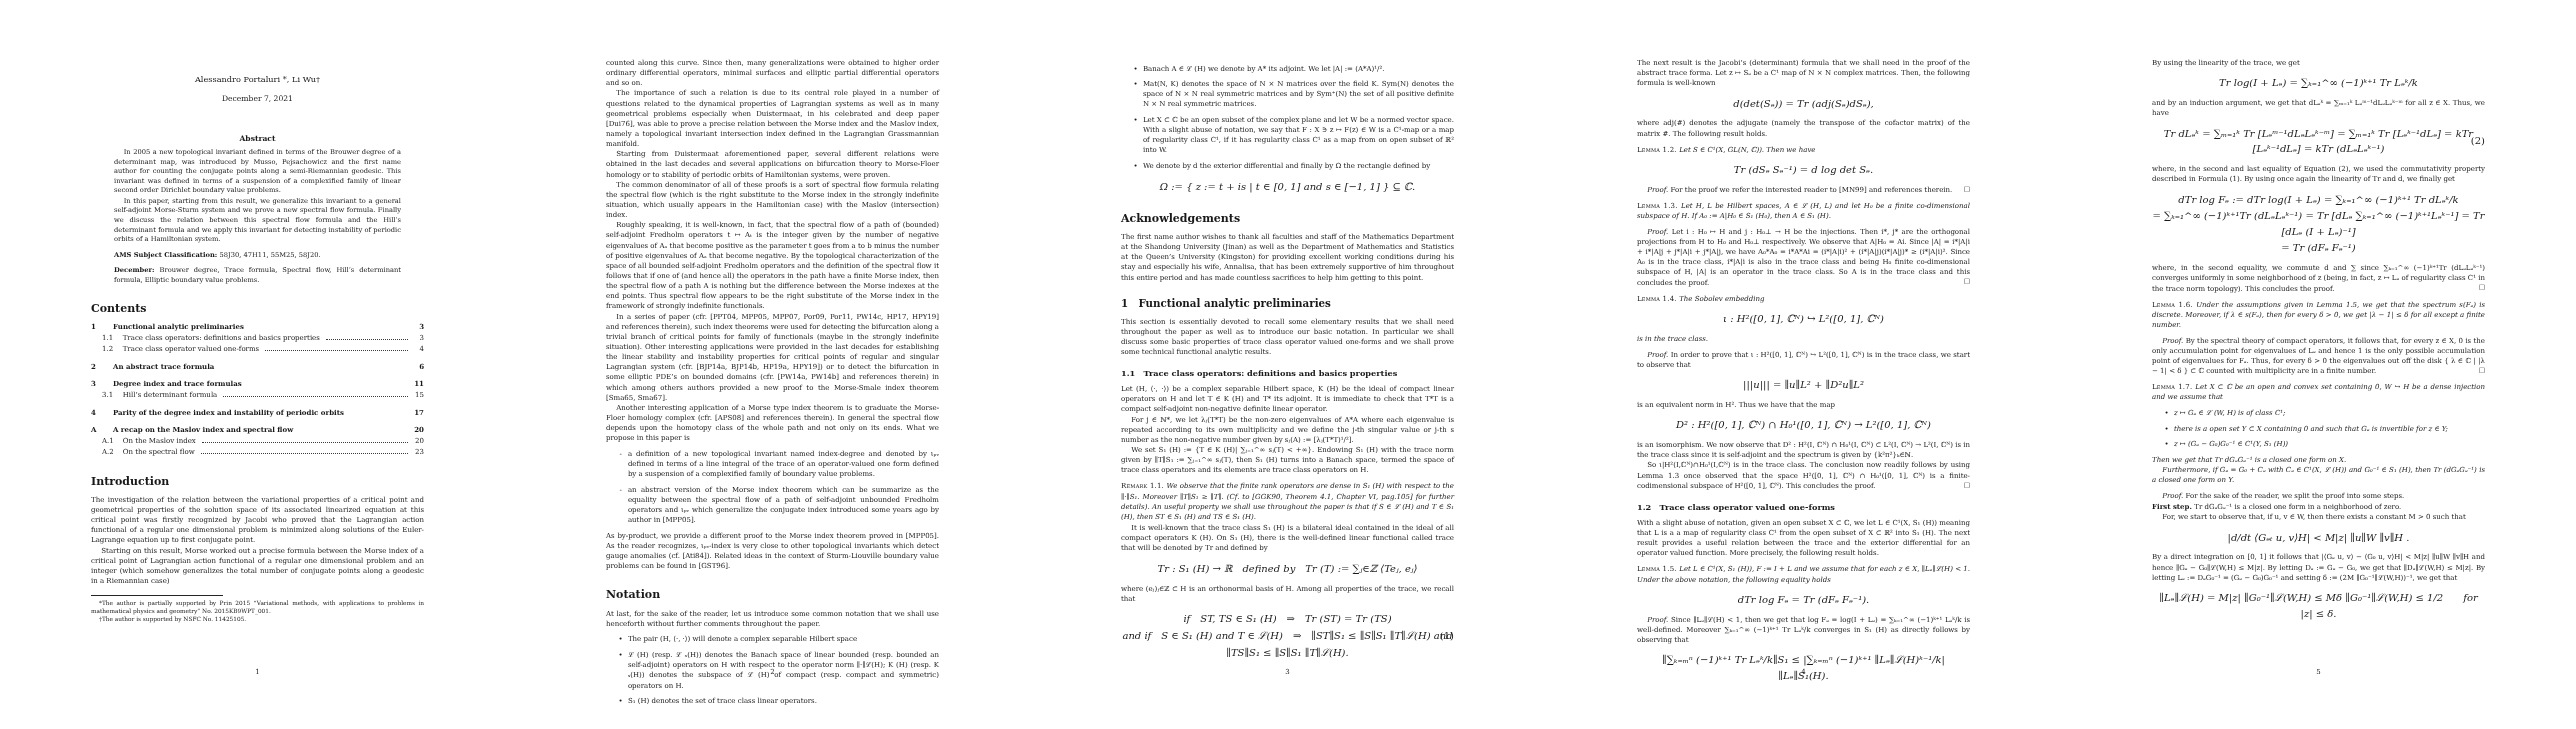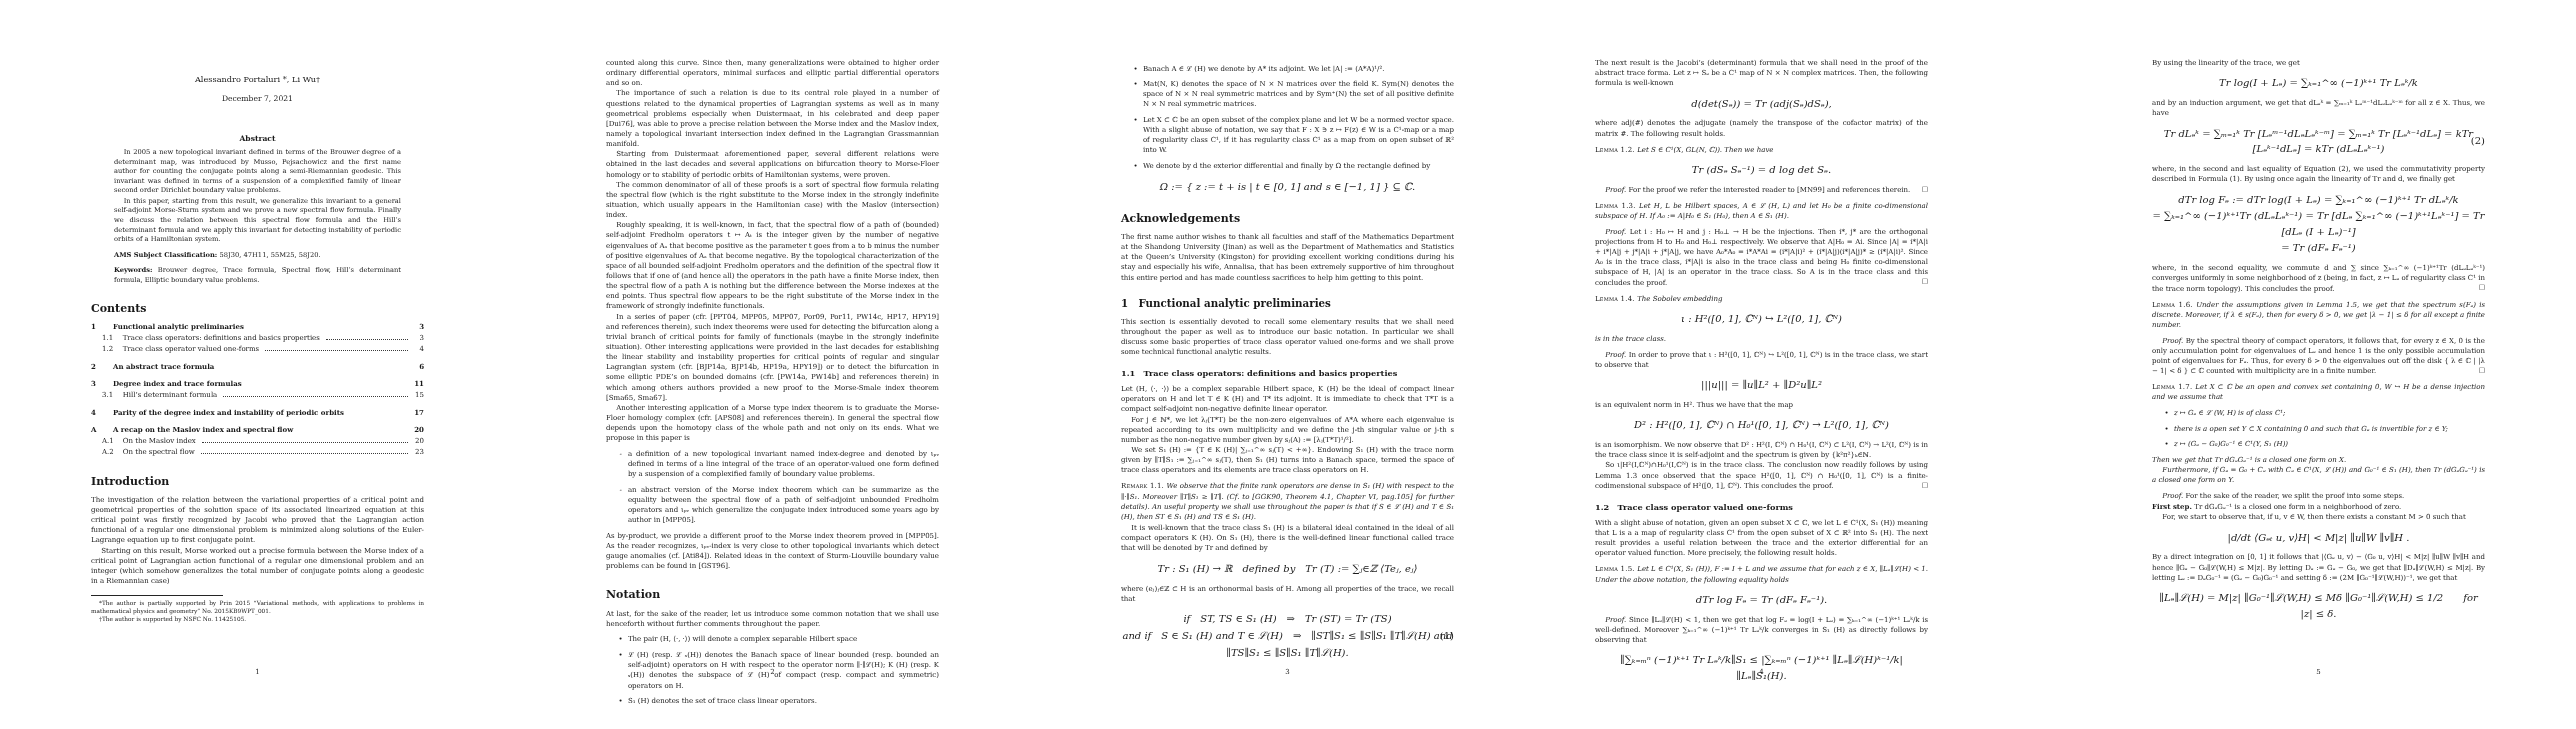--- a/index.html
+++ b/index.html
@@ -56,21 +56,21 @@
   <div class="watermark">arXiv:2006.00956v1  [math.CA]  1 Jun 2020</div>
   <div id="pages">
       <div class="page" style="left: 0px;">
         <div class="inner">
           <div class="pa">Alessandro Portaluri *, Li Wu†</div>
           <div class="pd">December 7, 2021</div>
           <div class="pabh">Abstract</div>
           <div class="pabs">In 2005 a new topological invariant defined in terms of the Brouwer degree of a determinant map, was introduced by Musso, Pejsachowicz and the first name author for counting the conjugate points along a semi-Riemannian geodesic. This invariant was defined in terms of a suspension of a complexified family of linear second order Dirichlet boundary value problems.</div>
           <div class="pabs">In this paper, starting from this result, we generalize this invariant to a general self-adjoint Morse-Sturm system and we prove a new spectral flow formula. Finally we discuss the relation between this spectral flow formula and the Hill’s determinant formula and we apply this invariant for detecting instability of periodic orbits of a Hamiltonian system.</div>
           <div class="pmeta"><span class="bld">AMS Subject Classification: </span>58J30, 47H11, 55M25, 58J20.</div>
-          <div class="pmeta"><span class="bld">Keywords: </span>Brouwer degree, Trace formula, Spectral flow, Hill’s determinant formula, Elliptic boundary value problems.</div>
+          <div class="pmeta"><span class="bld">December: </span>Brouwer degree, Trace formula, Spectral flow, Hill’s determinant formula, Elliptic boundary value problems.</div>
           <div class="ph1">Contents</div>
           <div class="ptoc">
             <div class="trow tbold">
               <span class="tnum">1</span>
               <span class="tlabel">Functional analytic preliminaries</span>
               <span class="tfill"></span>
               <span class="tpage">3</span>
             </div>
             <div class="trow tsub">
               <span class="tnum">1.1</span>
@@ -208,21 +208,21 @@
           <div class="ppn">where (eⱼ)ⱼ∈ℤ ⊂ H is an orthonormal basis of H. Among all properties of the trace, we recall that</div>
           <div class="pfo">
             <div class="fl">if ST, TS ∈ S₁ (H) ⇒ Tr (ST) = Tr (TS)</div>
             <div class="fl">and if S ∈ S₁ (H) and T ∈ ℒ(H) ⇒ ∥ST∥S₁ ≤ ∥S∥S₁ ∥T∥ℒ(H) and</div>
             <div class="fl">∥TS∥S₁ ≤ ∥S∥S₁ ∥T∥ℒ(H).</div>
             <span class="eqno">(1)</span>
           </div>
         </div>
         <div class="pageno">3</div>
       </div>
-      <div class="page" style="left: 1504px;">
+      <div class="page" style="left: 1546px;">
         <div class="inner">
           <div class="ppn">The next result is the Jacobi’s (determinant) formula that we shall need in the proof of the abstract trace forma. Let z ↦ Sₔ be a C¹ map of N × N complex matrices. Then, the following formula is well-known</div>
           <div class="pfo">
             <div class="fl">d(det(Sₔ)) = Tr (adj(Sₔ)dSₔ),</div>
           </div>
           <div class="ppn">where adj(#) denotes the adjugate (namely the transpose of the cofactor matrix) of the matrix #. The following result holds.</div>
           <div class="plem"><span class="sc">Lemma 1.2. </span>Let S ∈ C¹(X, GL(N, ℂ)). Then we have</div>
           <div class="pfo">
             <div class="fl">Tr (dSₔ Sₔ⁻¹) = d log det Sₔ.</div>
           </div>

